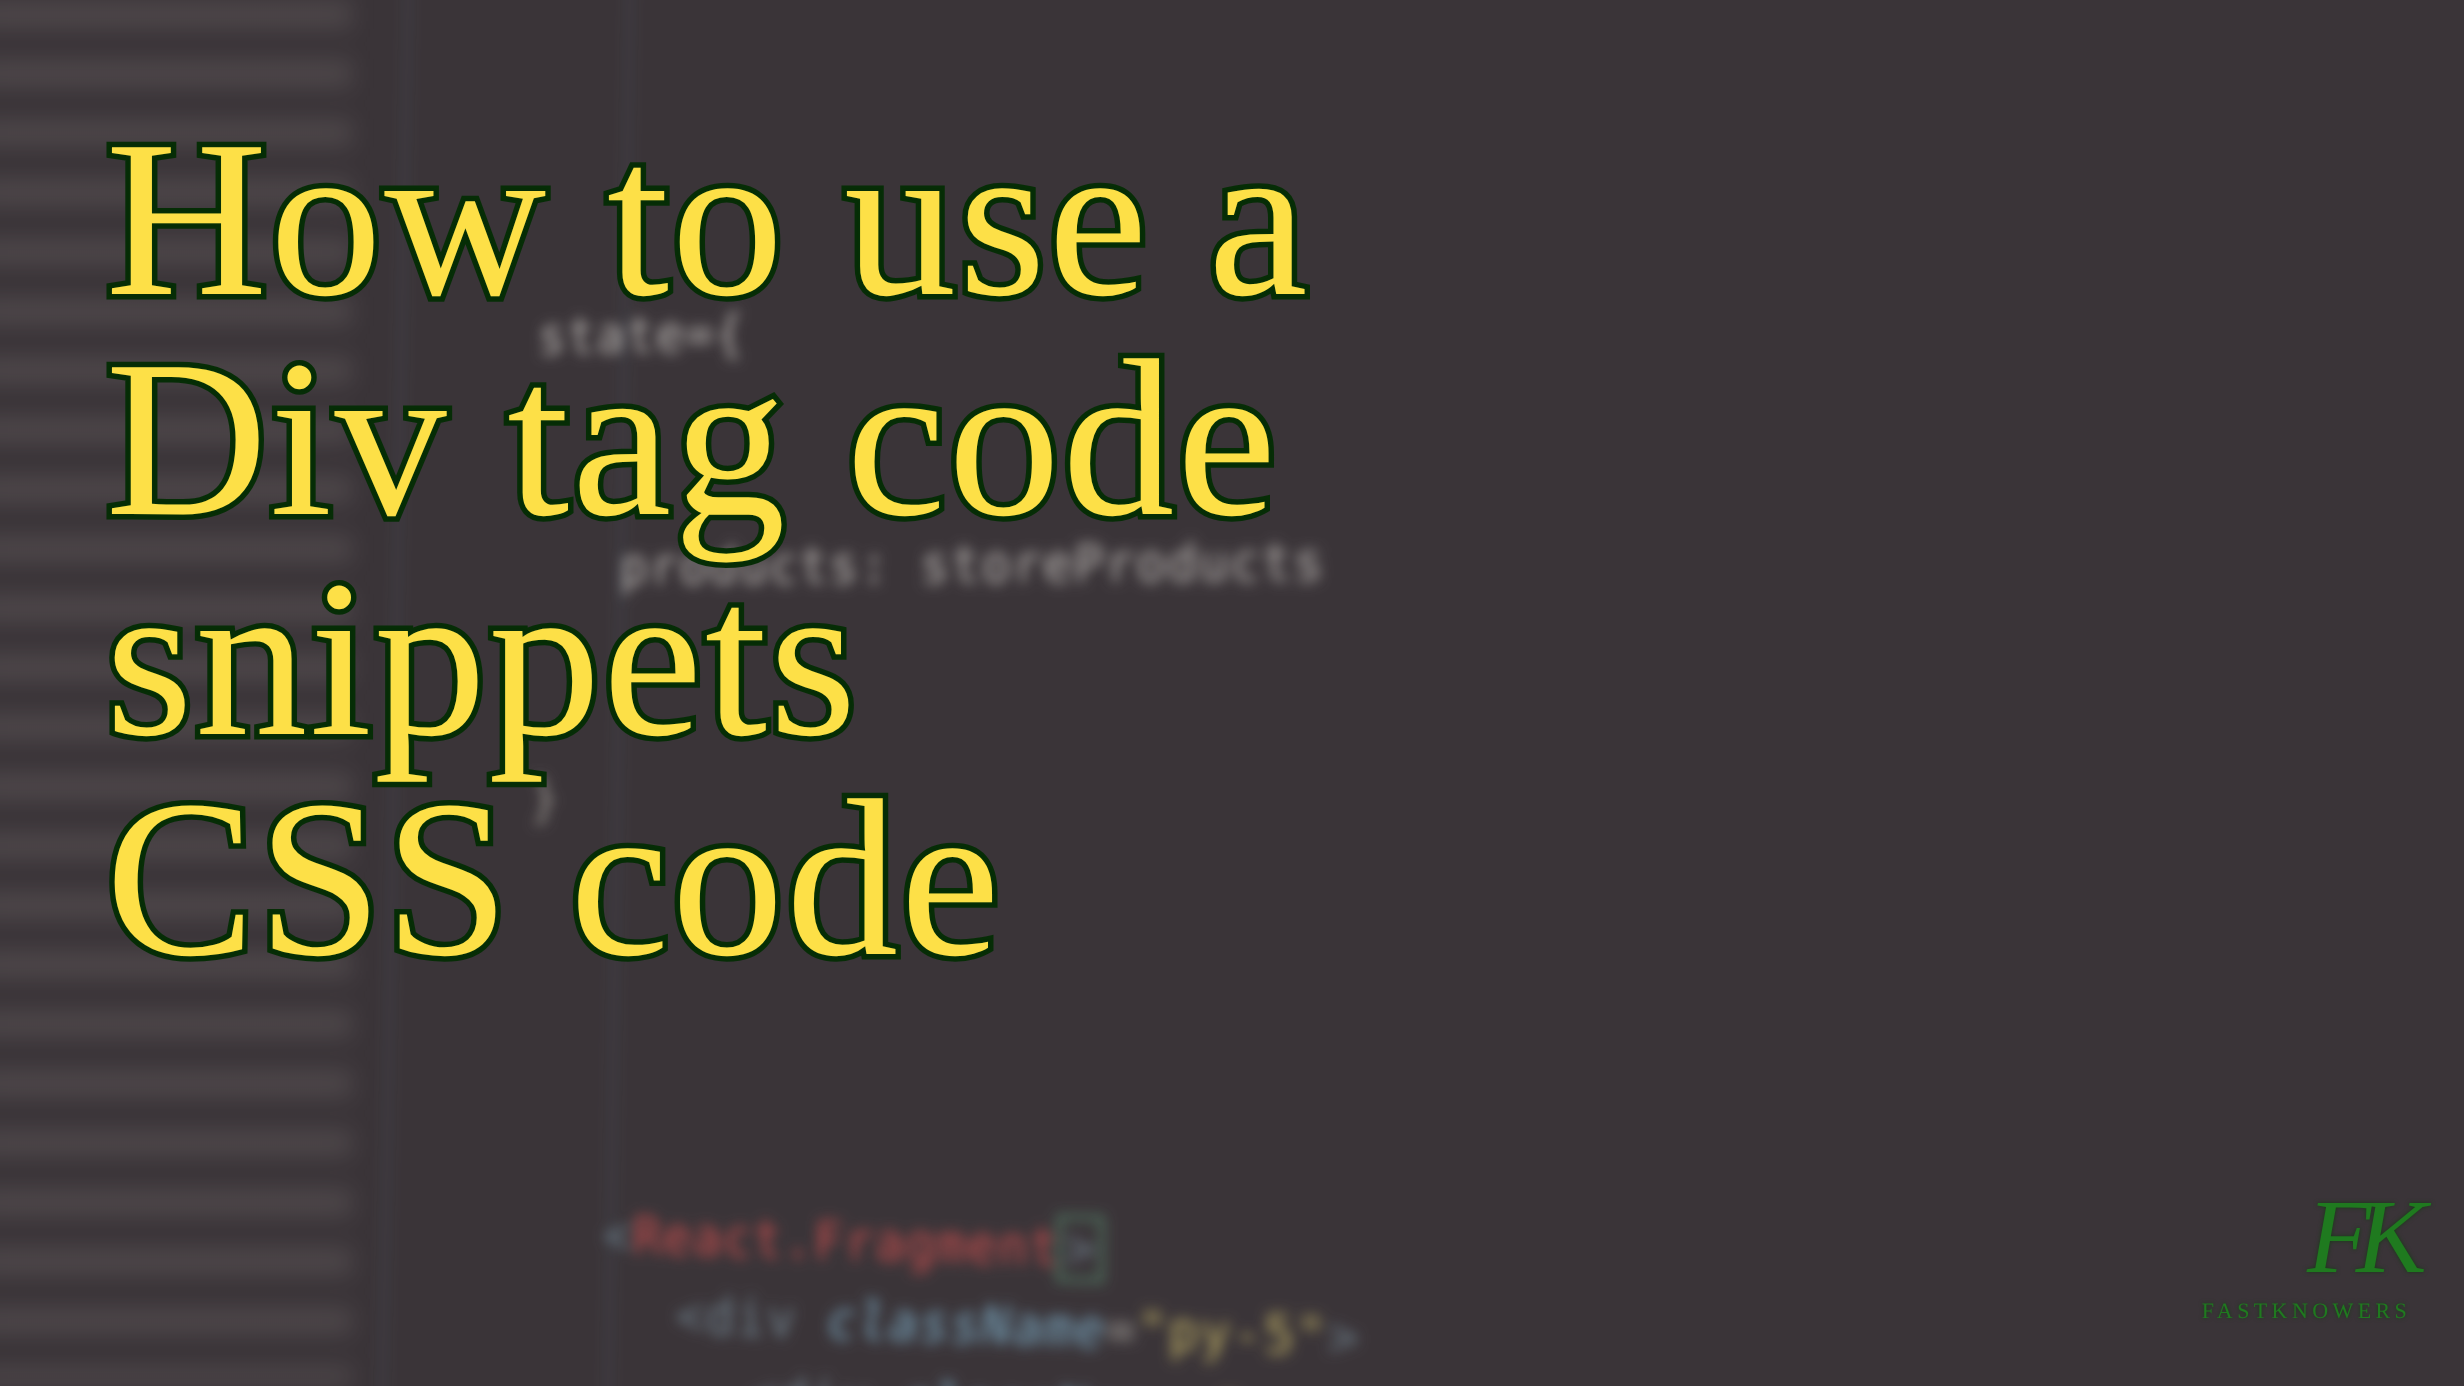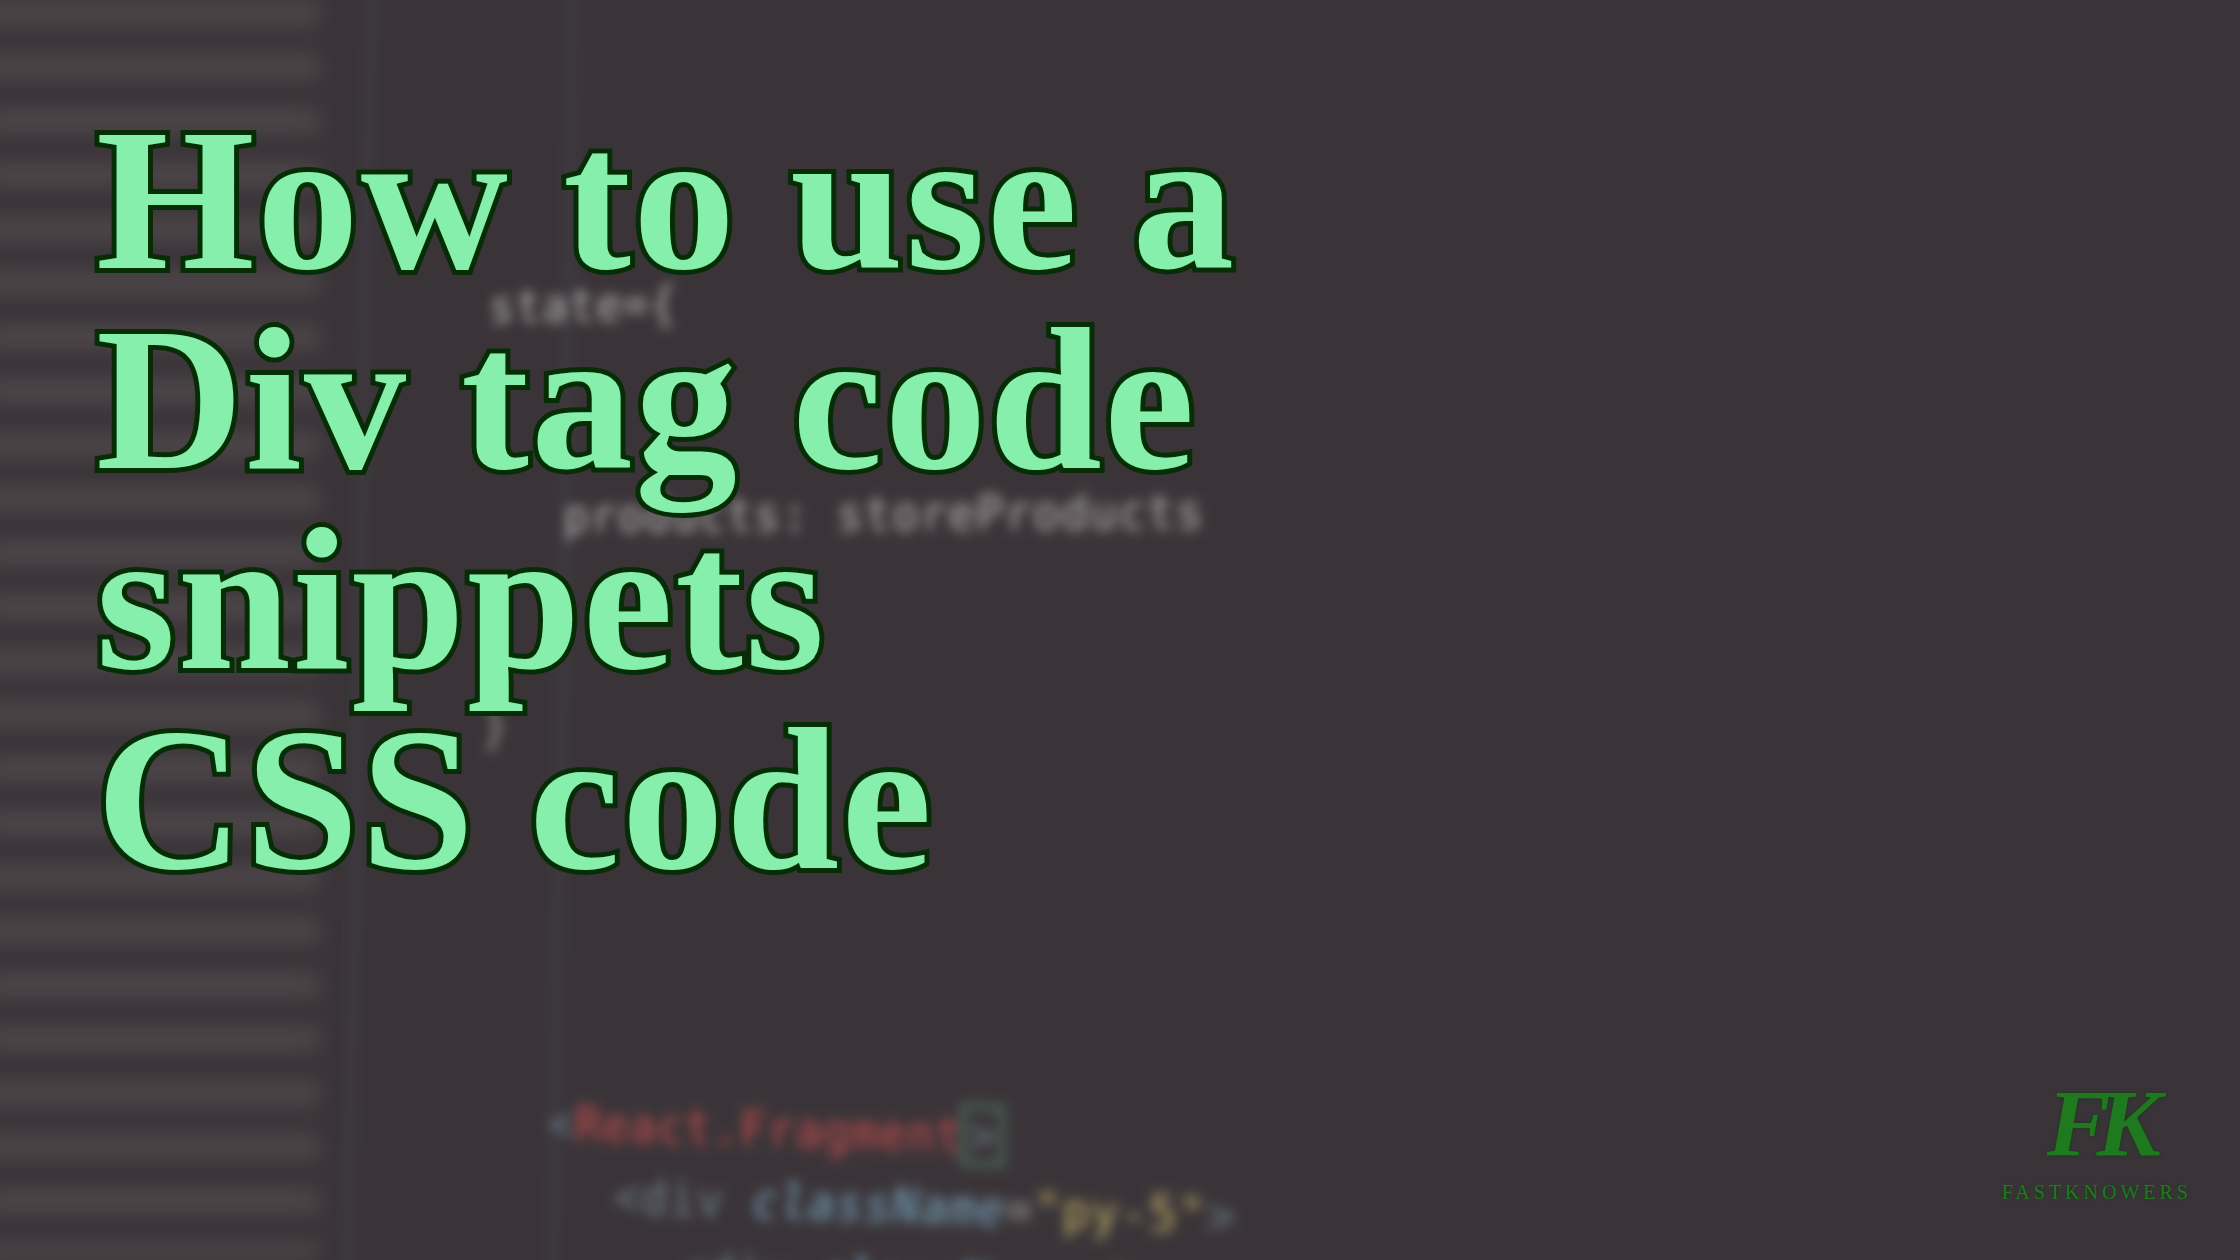--- a/index.html
+++ b/index.html
@@ -51,44 +51,45 @@
   }
 
   
   .title {
     position:absolute;
     left:96px; top:100px;
     right:120px;
     font-family: Georgia, "Times New Roman", serif;
     font-size: 204px;
     line-height: 0.98;
-    font-weight: 700;
-    color:#86efac;
+    font-weight: 400;
+    color:#fde047;
     -webkit-text-stroke: 10px #062d06;
     paint-order: stroke fill;
     text-shadow: 0 0 2px #0a3a0a;
     letter-spacing: 2px;
   }
 
   
   .wm {
     position:absolute;
     right:48px;
     bottom:56px;
     text-align:center;
     color:#1f7a1f;
     filter: drop-shadow(0 0 2px rgba(0,60,0,.6));
   }
   .wm .big {
     font-family: Georgia, "Times New Roman", serif;
     font-size:96px;
     line-height:.8;
     letter-spacing:-14px;
-    font-weight:700;
+    font-weight:400;
     font-style:italic;
+    text-align:right;
   }
   .wm .small {
     font-family: Georgia, serif;
     font-size:20px;
     letter-spacing:4px;
     margin-top:18px;
   }
 </style>
 </head>
 <body>

